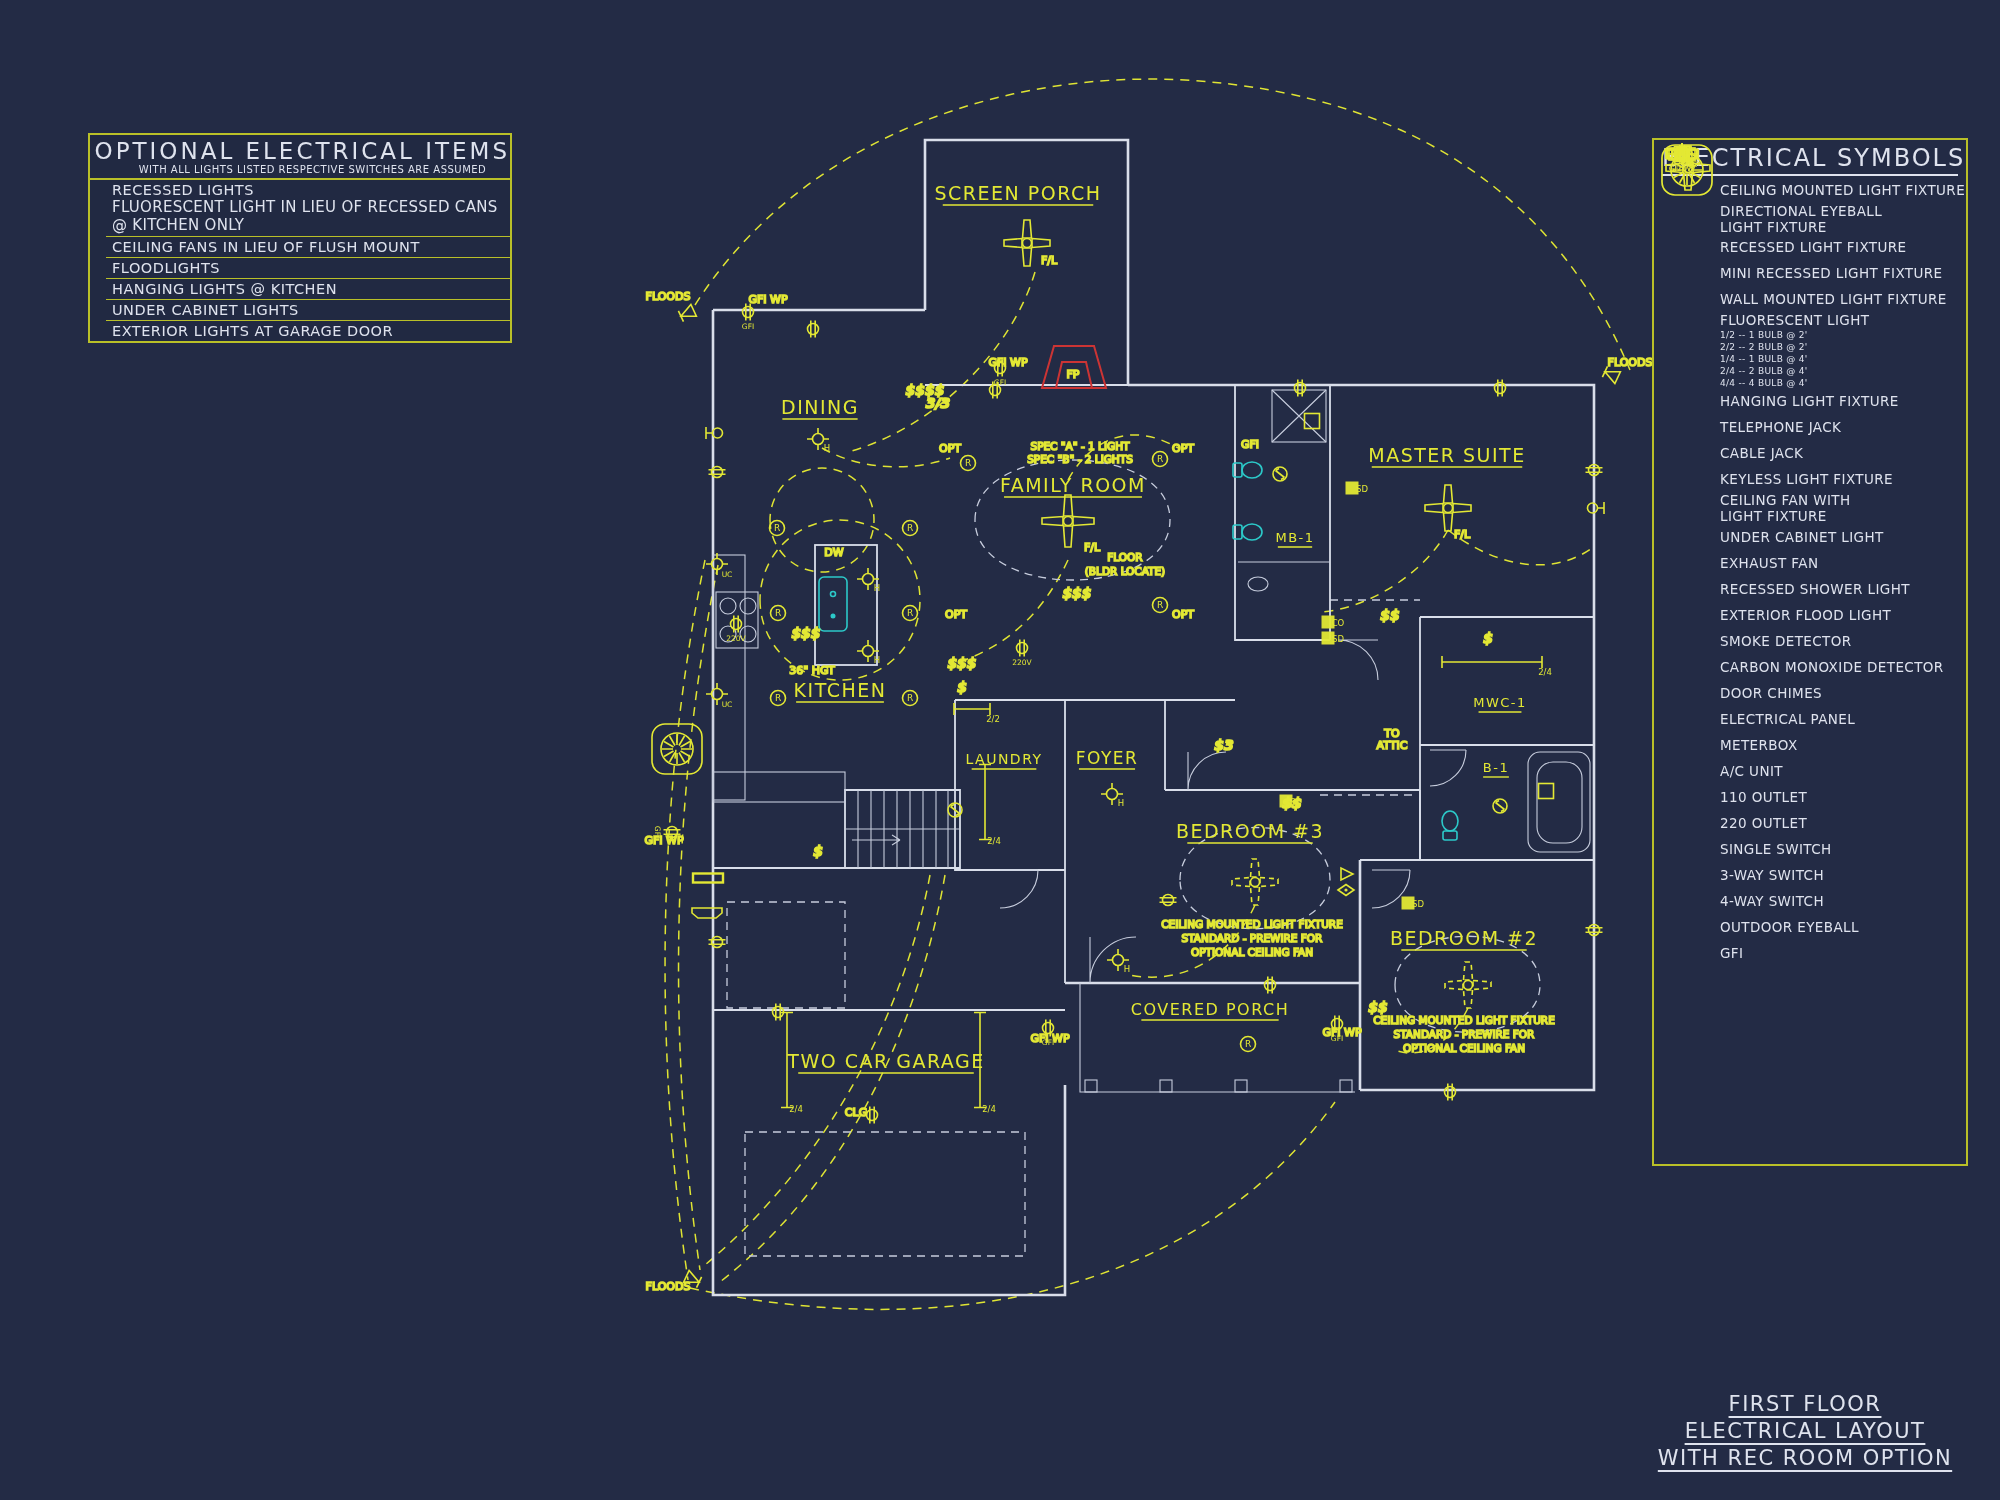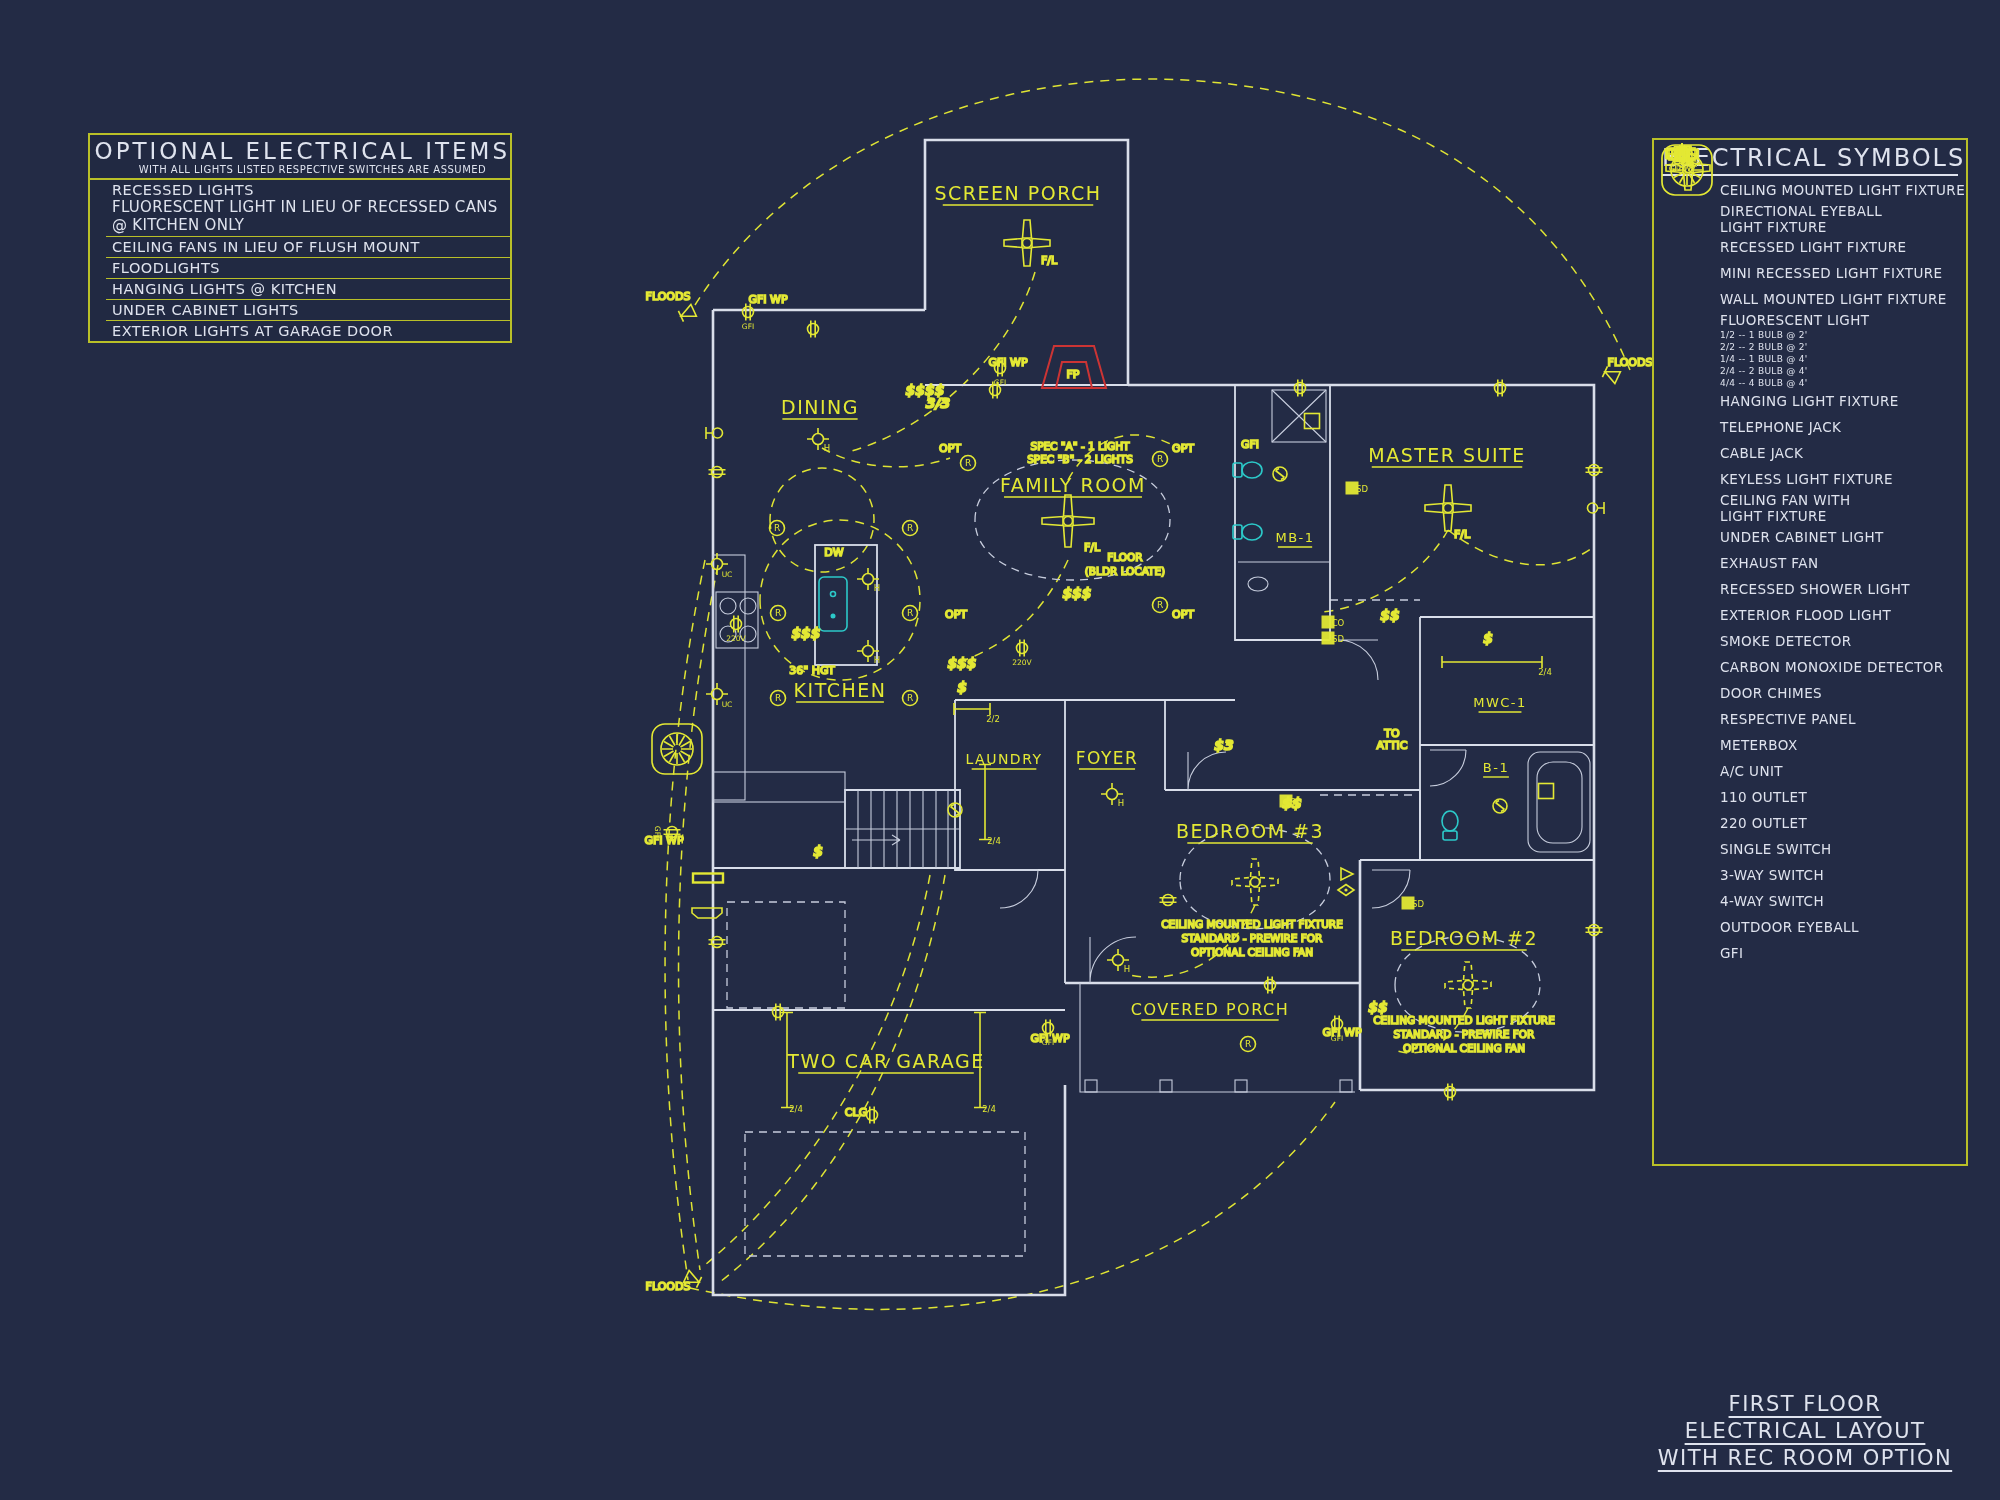--- a/index.html
+++ b/index.html
@@ -751,21 +751,21 @@
           <div class="ltext">DOOR CHIMES</div>
         </div>
         <div class="lrow">
           <div class="licon">
             <svg width="56" height="30" viewBox="-28 -14 56 30">
               <g class="lg" font-family="DejaVu Sans,sans-serif">
                 <rect x="-15" y="-4.5" width="30" height="9" stroke-width="2.4"></rect>
               </g>
             </svg>
           </div>
-          <div class="ltext">RESPECTIVE PANEL</div>
+          <div class="ltext">ELECTRICAL PANEL</div>
         </div>
         <div class="lrow">
           <div class="licon">
             <svg width="56" height="30" viewBox="-28 -14 56 30">
               <g class="lg" font-family="DejaVu Sans,sans-serif">
                 <path d="M-15,-4 H15 V1 L9,6 H-9 L-15,1 Z"></path>
               </g>
             </svg>
           </div>
           <div class="ltext">METERBOX</div>

